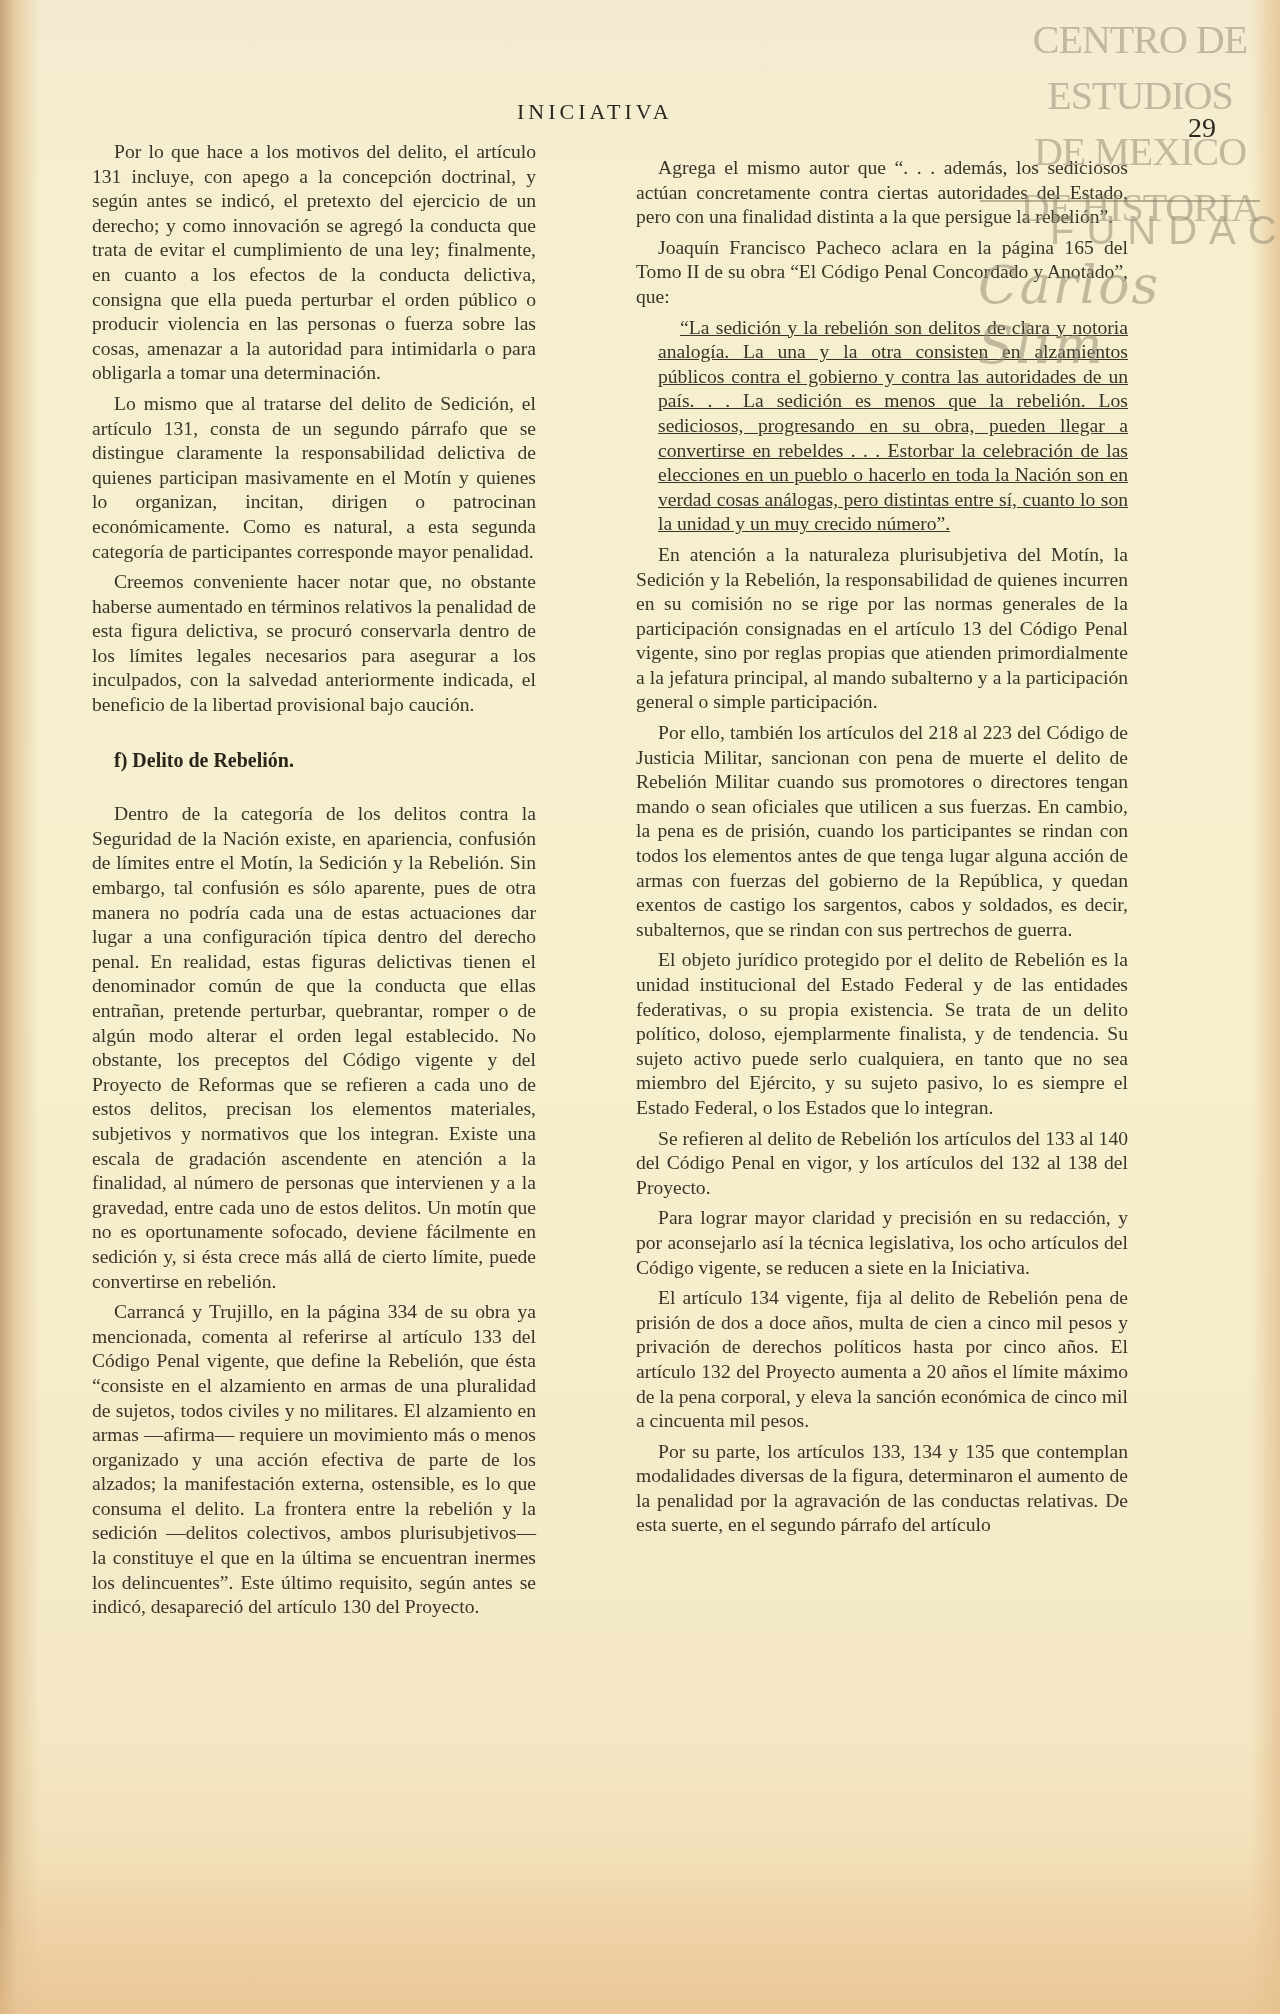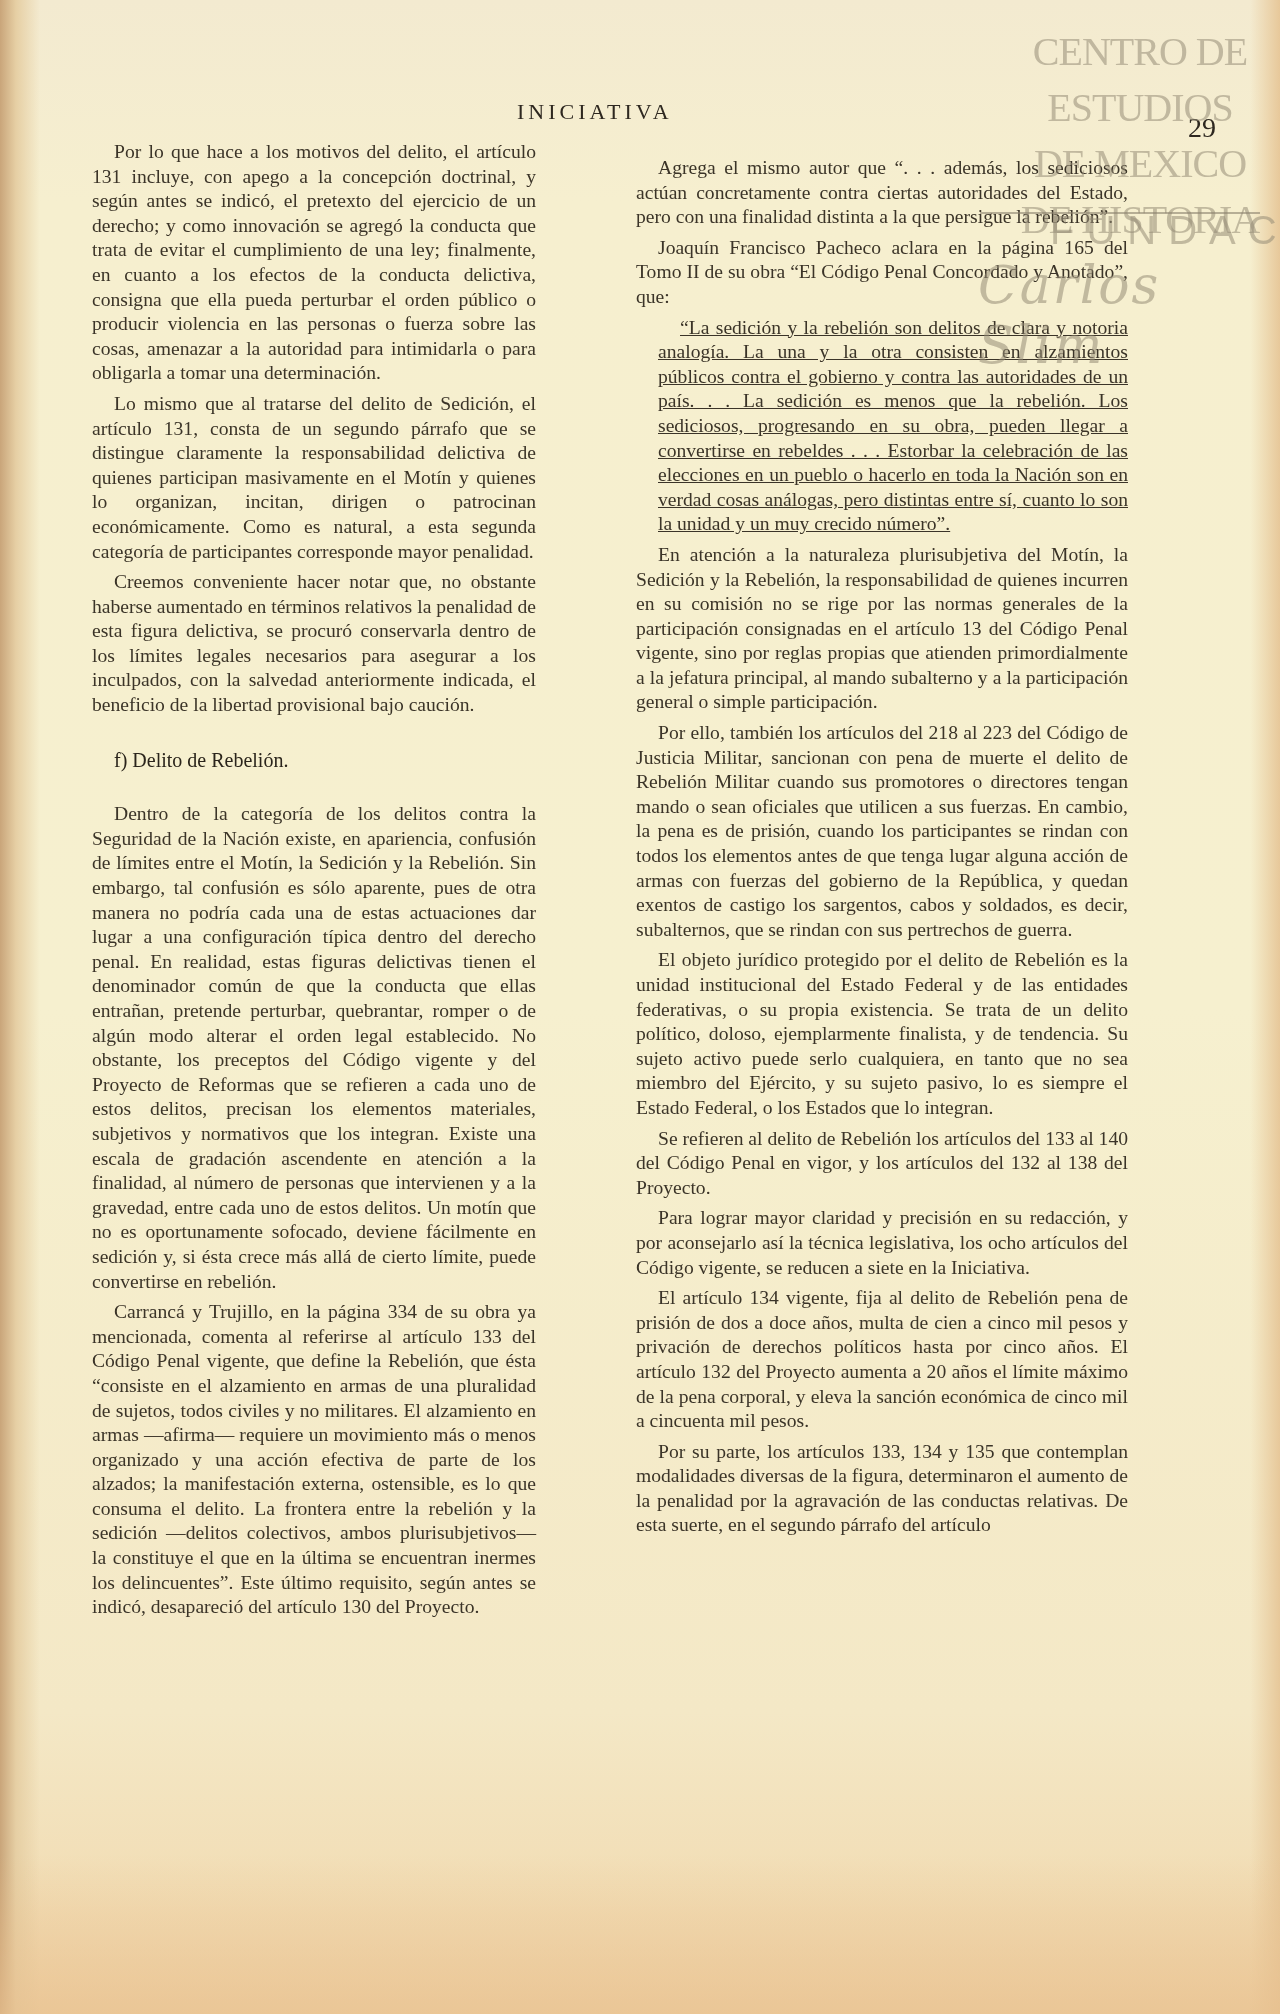--- a/index.html
+++ b/index.html
@@ -32,25 +32,25 @@
     .column {
       position: absolute; top: 140px;
       font-size: 19.6px; line-height: 24.6px; text-align: justify;
       color: #3b3428;
     }
     .col-left { left: 92px; width: 444px; }
     .col-right { left: 636px; width: 492px; margin-top: 16px; }
     .column p { margin: 0 0 6px 0; text-indent: 22px; hyphens: manual; }
     .column p.quote { padding-left: 22px; text-indent: 22px; margin-bottom: 6px; text-decoration: underline; }
     .section-heading {
-      font-weight: normal; font-size: 20px; color: #2a241b;
+      font-weight: bold; font-size: 20px; color: #2a241b;
       margin: 30px 0 30px 22px; text-indent: 0;
     }
     .watermark {
-      position: absolute; left: 1000px; top: 24px; width: 280px;
+      position: absolute; left: 1000px; top: 12px; width: 280px;
       color: rgba(150,140,118,0.55); text-align: center;
       font-family: "Liberation Serif", serif; pointer-events: none;
     }
     .wm-line { font-size: 40px; line-height: 56px; letter-spacing: -1px; }
     .wm-rule { position: absolute; left: 268px; top: 197px; width: 280px; height: 2px; background: rgba(140,130,110,0.6); }
     .wm-fundacion {
       position: absolute; left: 1050px; top: 208px;
       font-family: "Liberation Sans", sans-serif; font-size: 40px; letter-spacing: 12px;
       color: rgba(150,140,118,0.55);
     }

